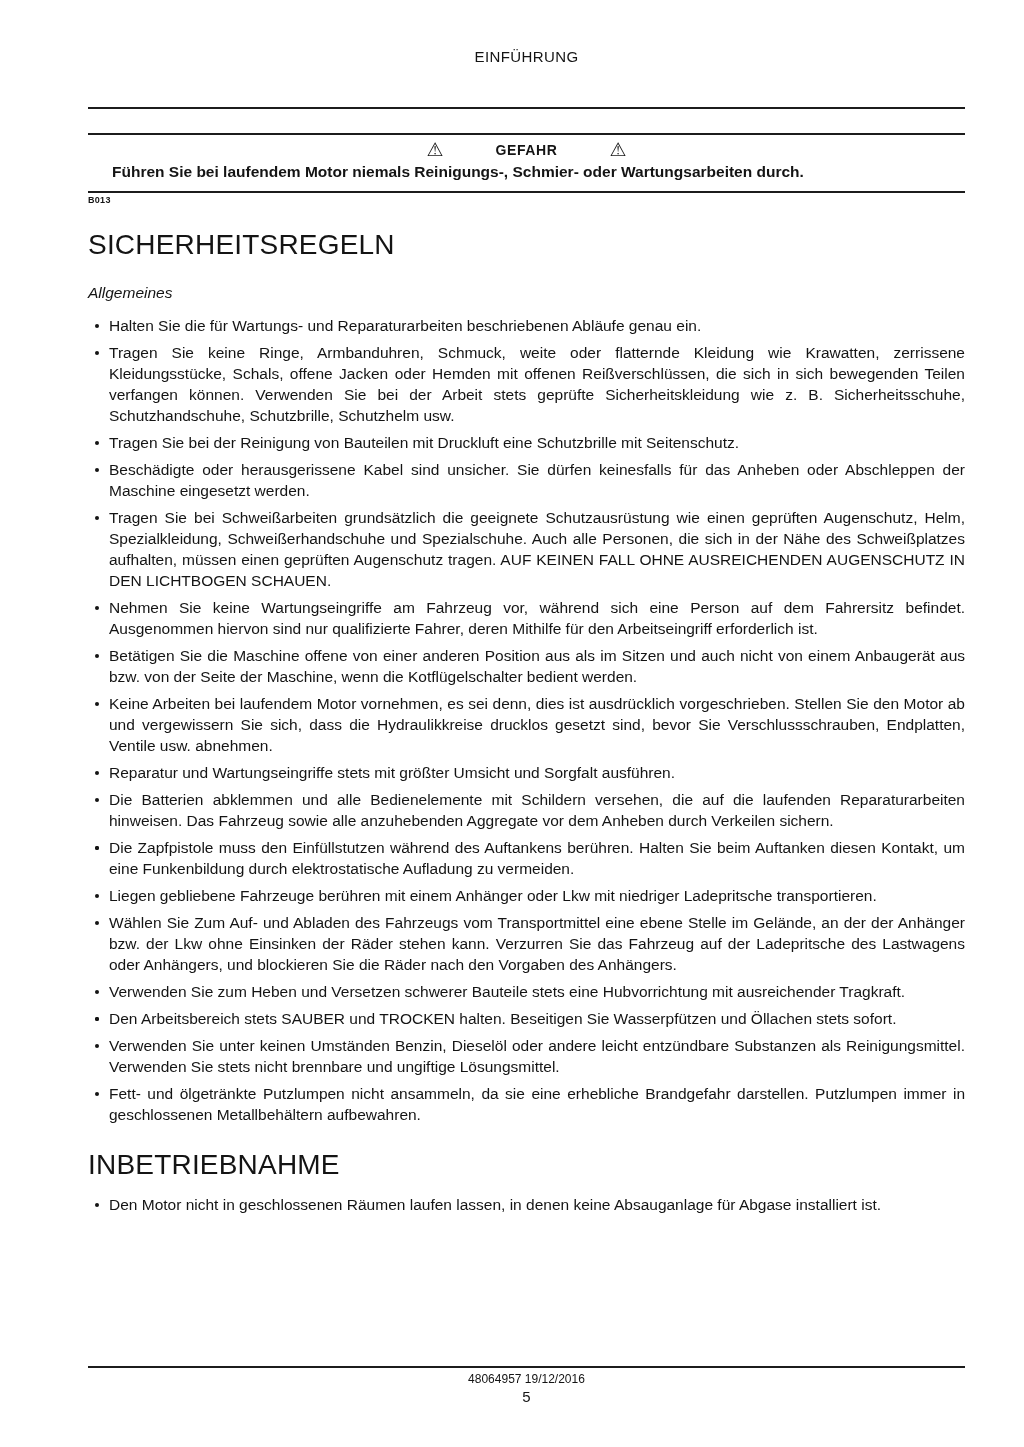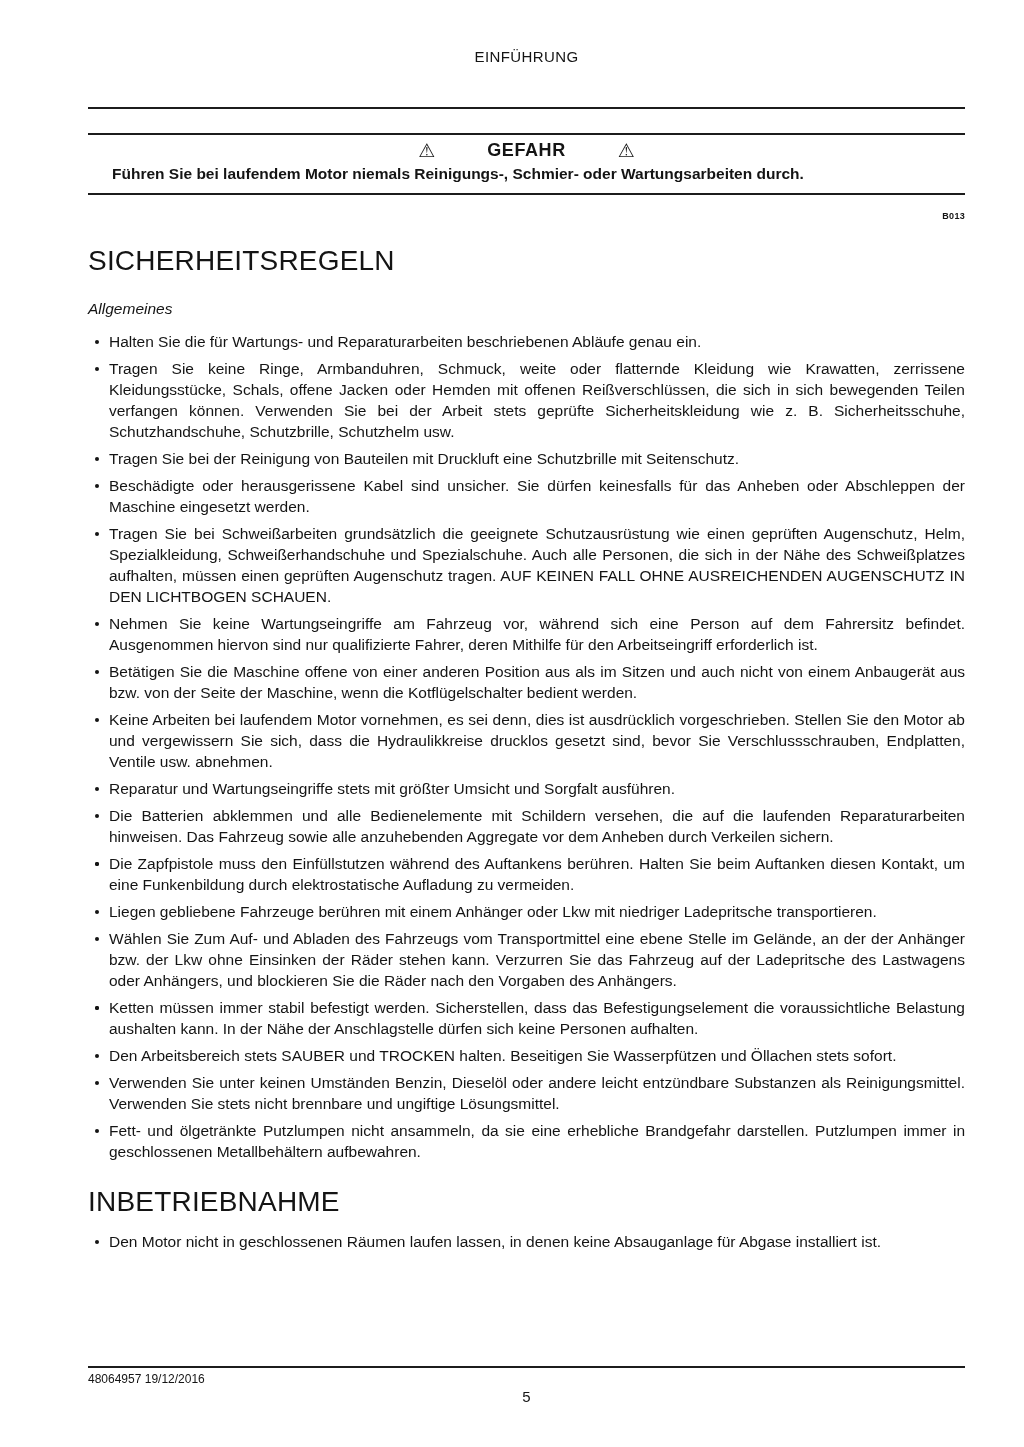--- a/index.html
+++ b/index.html
@@ -38,37 +38,37 @@
     align-items: center;
     gap: 52px;
     margin-top: 5px;
   }
   .warning-icon {
     font-size: 19px;
     line-height: 1;
     font-family: "DejaVu Sans", sans-serif;
   }
   .gefahr-title {
-    font-size: 18px;
+    font-size: 14px;
     font-weight: bold;
     letter-spacing: 0.6px;
   }
   .danger-message {
     font-size: 15.5px;
     font-weight: bold;
     line-height: 21px;
     margin-top: 2px;
     margin-left: 24px;
   }
   .danger-rule-close { margin-top: 9px; }
   .ref-code {
-    text-align: right;
+    text-align: left;
     font-size: 9px;
     font-weight: bold;
-    margin-top: 16px;
+    margin-top: 2px;
     letter-spacing: 0.3px;
   }
   .section-heading {
     margin: 24px 0 0 0;
     font-size: 28px;
     font-weight: normal;
     letter-spacing: 0.2px;
   }
   .subheading {
     margin-top: 23px;
@@ -104,20 +104,21 @@
     left: 88px;
     right: 59px;
     top: 1366px;
   }
   .footer-rule {
     border: none;
     border-top: 2.5px solid #1c1c1c;
     margin: 0;
   }
   .footer-ref {
+    text-align: center;
     font-size: 12px;
     margin-top: 4px;
   }
   .footer-page {
     text-align: center;
     font-size: 15px;
     margin-top: 2px;
   }
 </style>
 </head>
@@ -152,22 +153,22 @@
     <li><span class="dot"></span><span>Tragen Sie bei Schweißarbeiten grundsätzlich die geeignete Schutzausrüstung wie einen geprüften Augenschutz, Helm, Spezialkleidung, Schweißerhandschuhe und Spezialschuhe. Auch alle Personen, die sich in der Nähe des Schweißplatzes aufhalten, müssen einen geprüften Augenschutz tragen.  AUF KEINEN FALL OHNE AUSREICHENDEN AUGENSCHUTZ IN DEN LICHTBOGEN SCHAUEN.</span></li>
     <li><span class="dot"></span><span>Nehmen Sie keine Wartungseingriffe am Fahrzeug vor, während sich eine Person auf dem Fahrersitz befindet. Ausgenommen hiervon sind nur qualifizierte Fahrer, deren Mithilfe für den Arbeitseingriff erforderlich ist.</span></li>
     <li><span class="dot"></span><span>Betätigen Sie die Maschine offene von einer anderen Position aus als im Sitzen und auch nicht von einem Anbaugerät aus bzw. von der Seite der Maschine, wenn die Kotflügelschalter bedient werden.</span></li>
     <li><span class="dot"></span><span>Keine Arbeiten bei laufendem Motor vornehmen, es sei denn, dies ist ausdrücklich vorgeschrieben. Stellen Sie den Motor ab und vergewissern Sie sich, dass die Hydraulikkreise drucklos gesetzt sind, bevor Sie Verschlussschrauben, Endplatten, Ventile usw.  abnehmen.</span></li>
     <li><span class="dot"></span><span>Reparatur und Wartungseingriffe stets mit größter Umsicht und Sorgfalt ausführen.</span></li>
     <li><span class="dot"></span><span>Die Batterien abklemmen und alle Bedienelemente mit Schildern versehen, die auf die laufenden Reparaturarbeiten hinweisen. Das Fahrzeug sowie alle anzuhebenden Aggregate vor dem Anheben durch Verkeilen sichern.</span></li>
     <li><span class="dot"></span></li>
     <li><span class="dot"></span><span>Die Zapfpistole muss den Einfüllstutzen während des Auftankens berühren.  Halten Sie beim Auftanken diesen Kontakt, um eine Funkenbildung durch elektrostatische Aufladung zu vermeiden.</span></li>
     <li><span class="dot"></span><span>Liegen gebliebene Fahrzeuge berühren mit einem Anhänger oder Lkw mit niedriger Ladepritsche transportieren.</span></li>
     <li><span class="dot"></span><span>Wählen Sie Zum Auf- und Abladen des Fahrzeugs vom Transportmittel eine ebene Stelle im Gelände, an der der Anhänger bzw. der Lkw ohne Einsinken der Räder stehen kann. Verzurren Sie das Fahrzeug auf der Ladepritsche des Lastwagens oder Anhängers, und blockieren Sie die Räder nach den Vorgaben des Anhängers.</span></li>
+    <li><span class="dot"></span><span>Verwenden Sie zum Heben und Versetzen schwerer Bauteile stets eine Hubvorrichtung mit ausreichender Tragkraft.</span></li>
     <li><span class="dot"></span></li>
-    <li><span class="dot"></span><span>Ketten müssen immer stabil befestigt werden.  Sicherstellen, dass das Befestigungselement die voraussichtliche Belastung aushalten kann. In der Nähe der Anschlagstelle dürfen sich keine Personen aufhalten.</span></li>
     <li><span class="dot"></span><span>Den Arbeitsbereich stets SAUBER und TROCKEN halten.  Beseitigen Sie Wasserpfützen und Öllachen stets sofort.</span></li>
     <li><span class="dot"></span><span>Verwenden Sie unter keinen Umständen Benzin, Dieselöl oder andere leicht entzündbare Substanzen als Reinigungsmittel. Verwenden Sie stets nicht brennbare und ungiftige Lösungsmittel.</span></li>
     <li><span class="dot"></span><span>Fett- und ölgetränkte Putzlumpen nicht ansammeln, da sie eine erhebliche Brandgefahr darstellen.  Putzlumpen immer in geschlossenen Metallbehältern aufbewahren.</span></li>
   </ul>
 
   <h2 class="section-heading">INBETRIEBNAHME</h2>
 
   <ul class="rules">
     <li><span class="dot"></span><span>Den Motor nicht in geschlossenen Räumen laufen lassen, in denen keine Absauganlage für Abgase installiert ist.</span></li>
   </ul>

